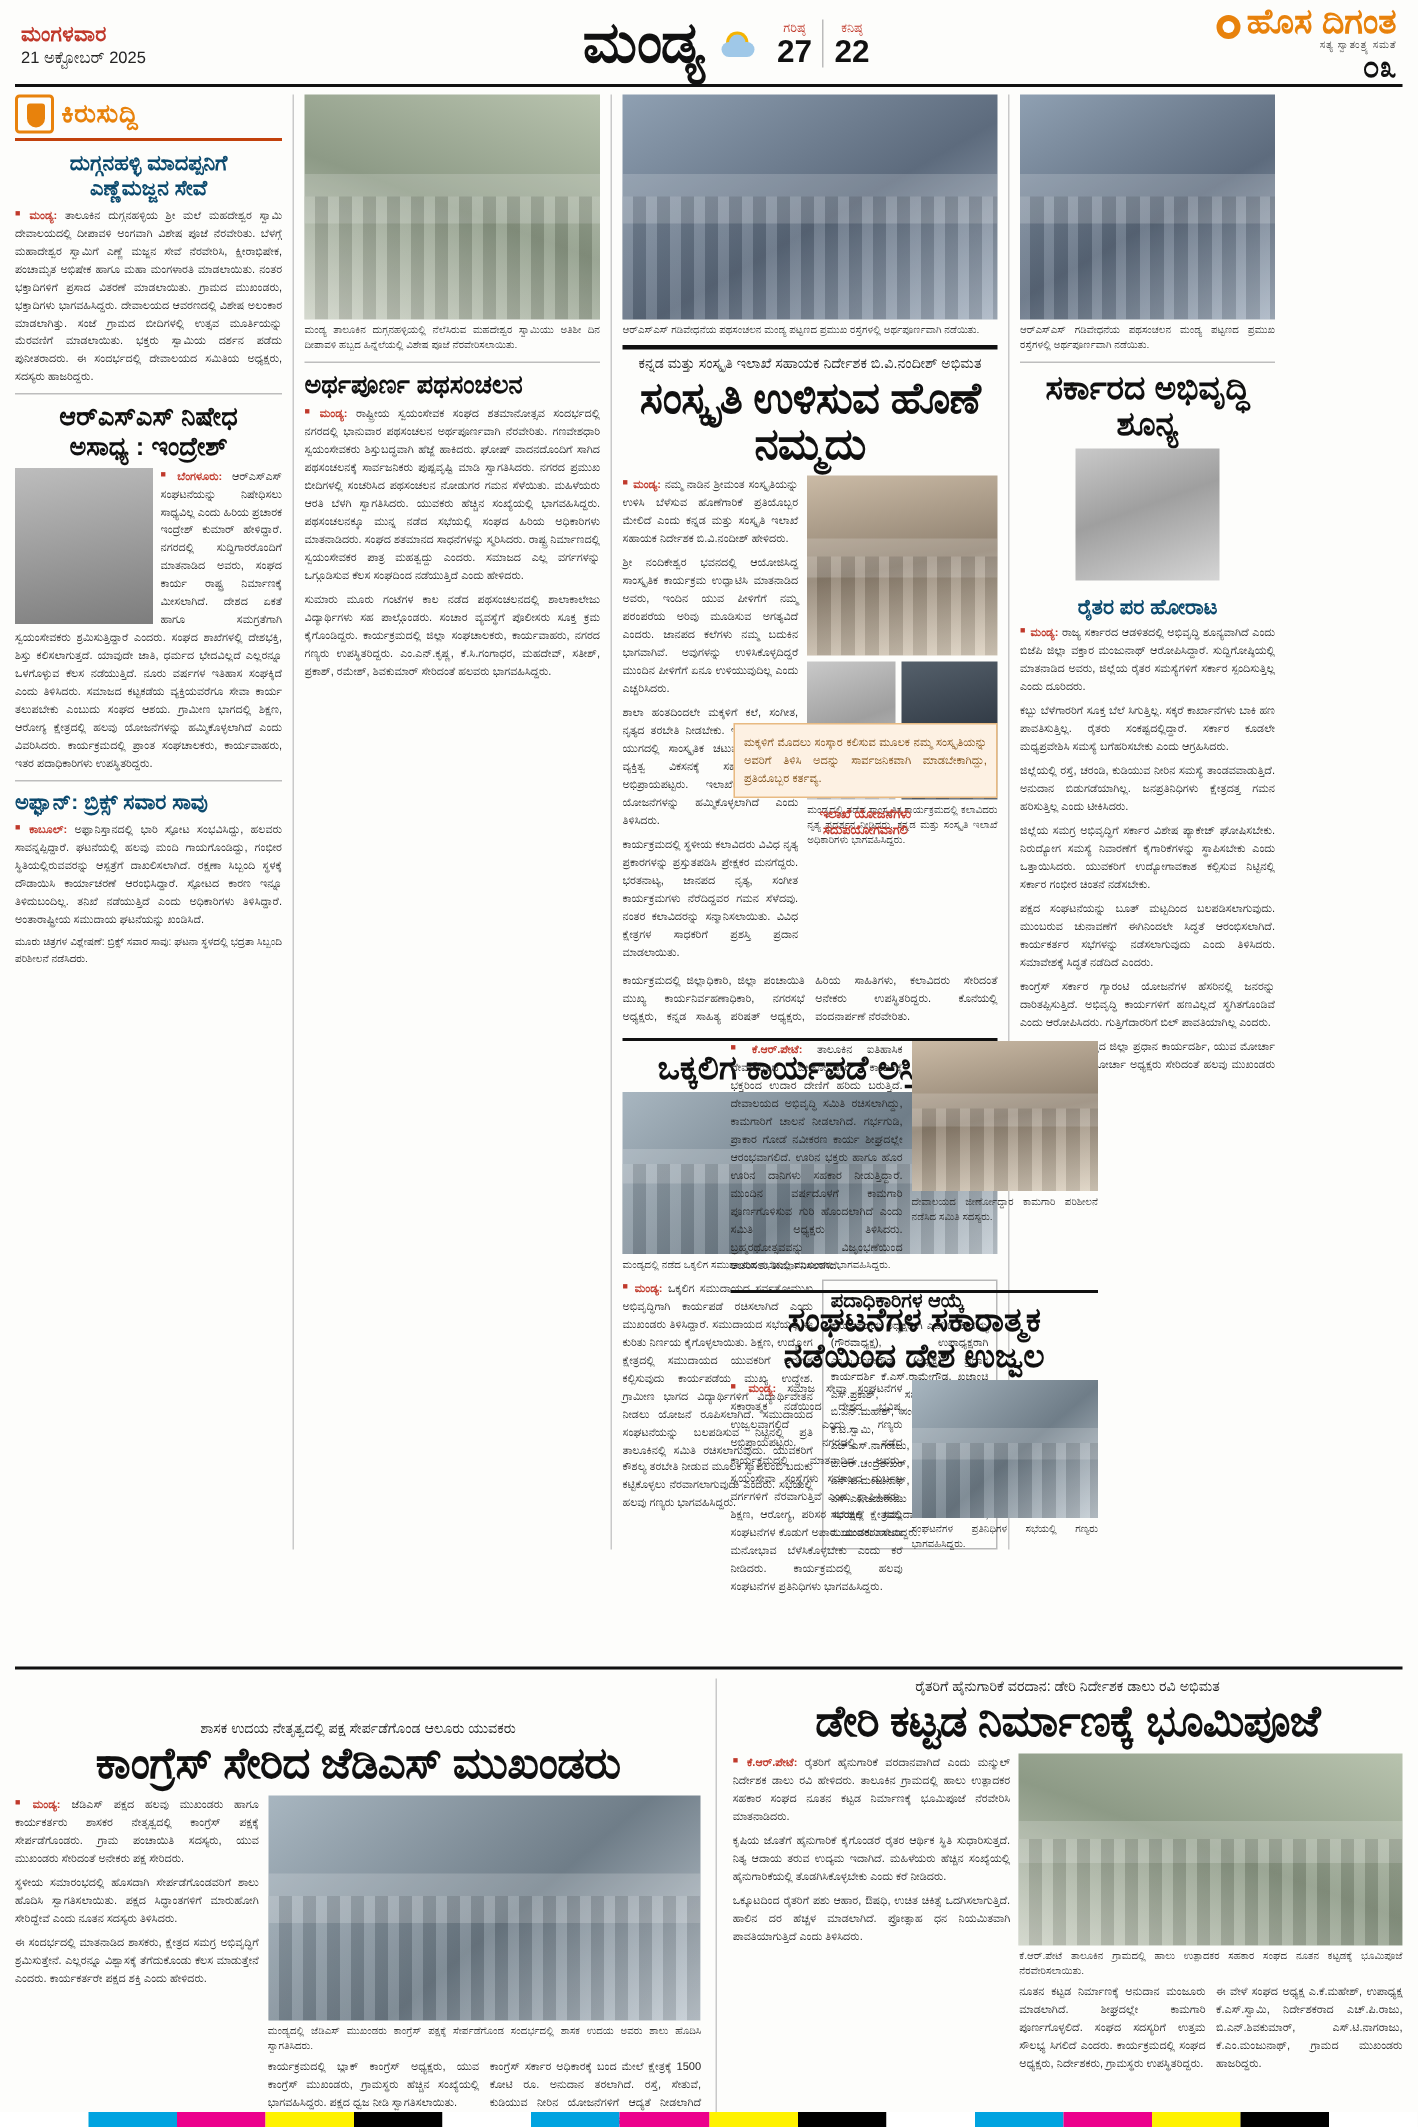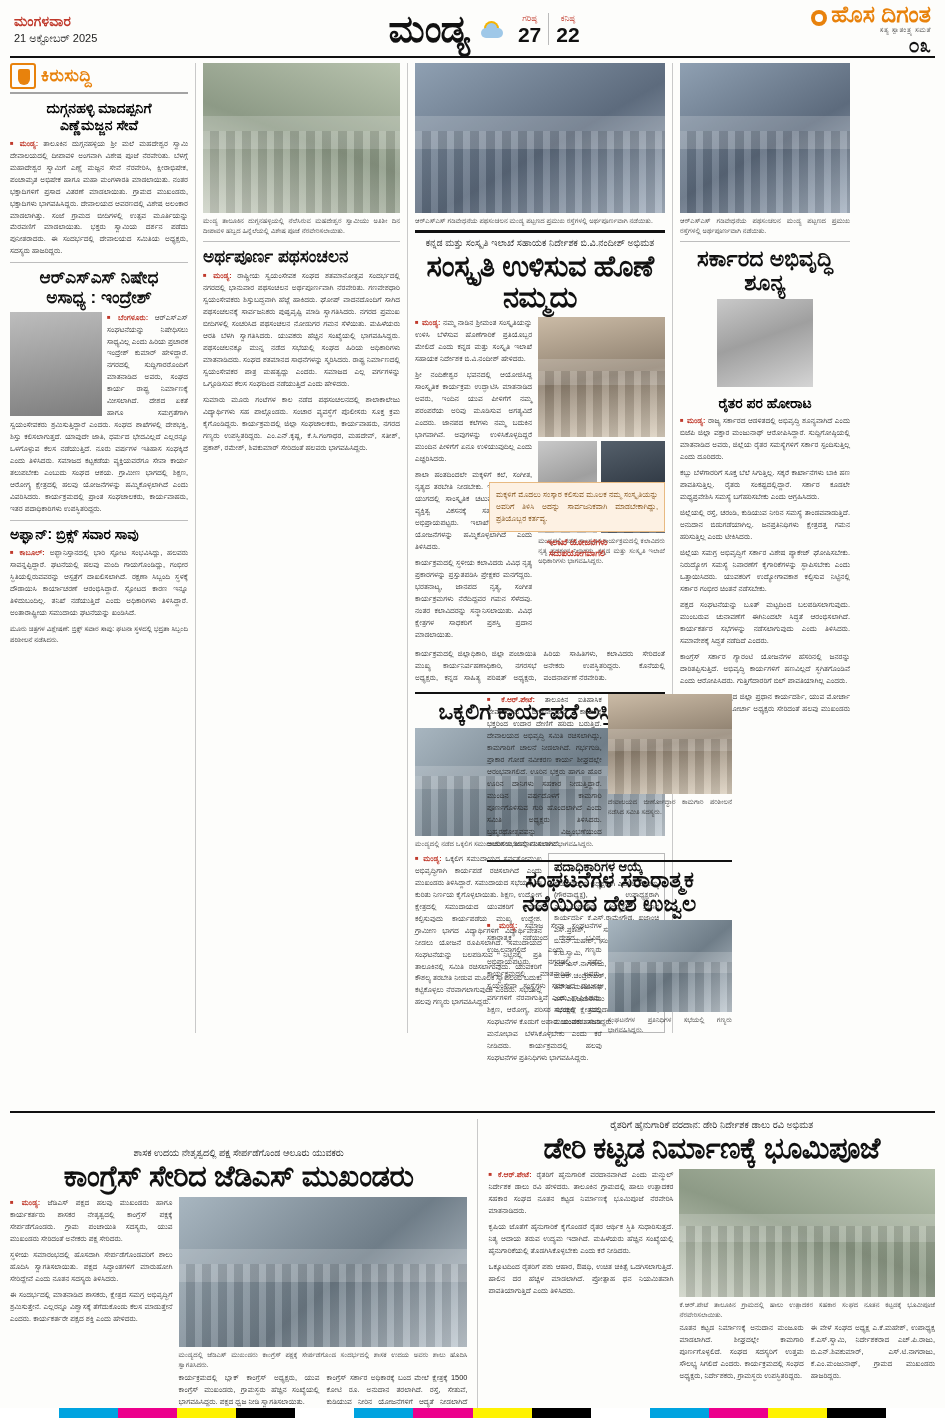--- a/index.html
+++ b/index.html
@@ -51,21 +51,21 @@
   .c2 { width:205px; }
   .c3 { width:258px; }
   .c4 { width:178px; }
 
   .rule-v { border-left:1px solid #c9c9c9; }
 
   
   .hd-xl { font-size:29px; font-weight:bold; line-height:1.05; color:#111; letter-spacing:-.5px;}
   .hd-lg { font-size:22px; font-weight:bold; line-height:1.1; color:#111;}
   .hd-md { font-size:17px; font-weight:bold; line-height:1.15; color:#111;}
-  .hd-sm { font-size:14px; font-weight:bold; line-height:1.2; color:#000000;}
+  .hd-sm { font-size:14px; font-weight:bold; line-height:1.2; color:#0c4a6e;}
   .kicker { font-size:9.5px; color:#111; text-align:center; line-height:1.3; }
   .body { font-size:7.4px; line-height:1.62; text-align:justify; color:#222; }
   .body p { margin:0 0 4px 0; }
   .lead::before {
     content:"■"; color:#c0392b; font-size:6px; margin-right:3px; vertical-align:middle;
   }
   .place { font-weight:bold; }
   .cap { font-size:6.8px; line-height:1.45; color:#333; text-align:justify; margin-top:3px;}
   .center { text-align:center; }
 
@@ -77,21 +77,21 @@
   .photo.grey5 { background: linear-gradient(140deg,#a8b6c0,#6f7d88 55%,#c5ced5); }
   .photo.dark  { background: linear-gradient(165deg,#55606b,#2e3views 60%,#6d7884); }
   .ph-figs { position:absolute; bottom:0; left:0; right:0; height:55%;
              background:repeating-linear-gradient(90deg, rgba(255,255,255,.12) 0 7px, rgba(0,0,0,.10) 7px 16px); }
   .ph-band { position:absolute; left:0; right:0; top:35%; height:22%; background:rgba(255,255,255,.18); }
 
   .divider { border-top:1px solid #bdbdbd; margin:5px 0; }
   .divider-thick { border-top:2px solid #111; margin:6px 0; }
 
   
-  .kiru { display:flex; align-items:center; gap:5px; border-bottom:2px solid #a3a3a3; padding-bottom:3px; }
+  .kiru { display:flex; align-items:center; gap:5px; border-bottom:2px solid #c2410c; padding-bottom:3px; }
   .kiru-ico { width:26px; height:26px; border:2px solid #e8820c; border-radius:3px; position:relative; flex:none;}
   .kiru-ico:after{content:""; position:absolute; left:6px; top:4px; width:12px; height:16px; background:#e8820c; border-radius:2px 2px 6px 6px;}
   .kiru-txt { font-size:17px; font-weight:bold; color:#e8820c; letter-spacing:.5px;}
 
   .hl-box { background:#fdf1e3; border:1px solid #e8ba82; padding:6px; margin:5px 0; }
   .hl-box .q { font-size:7.6px; line-height:1.6; color:#7a4a10; text-align:justify; }
   .hl-tag { font-size:8.6px; font-weight:bold; color:#c0392b; text-align:center; margin-top:4px;}
 
   .boxed { border:1px solid #b9b9b9; padding:5px; }
   .box-title { font-size:13px; font-weight:bold; color:#111; margin-bottom:3px;}

